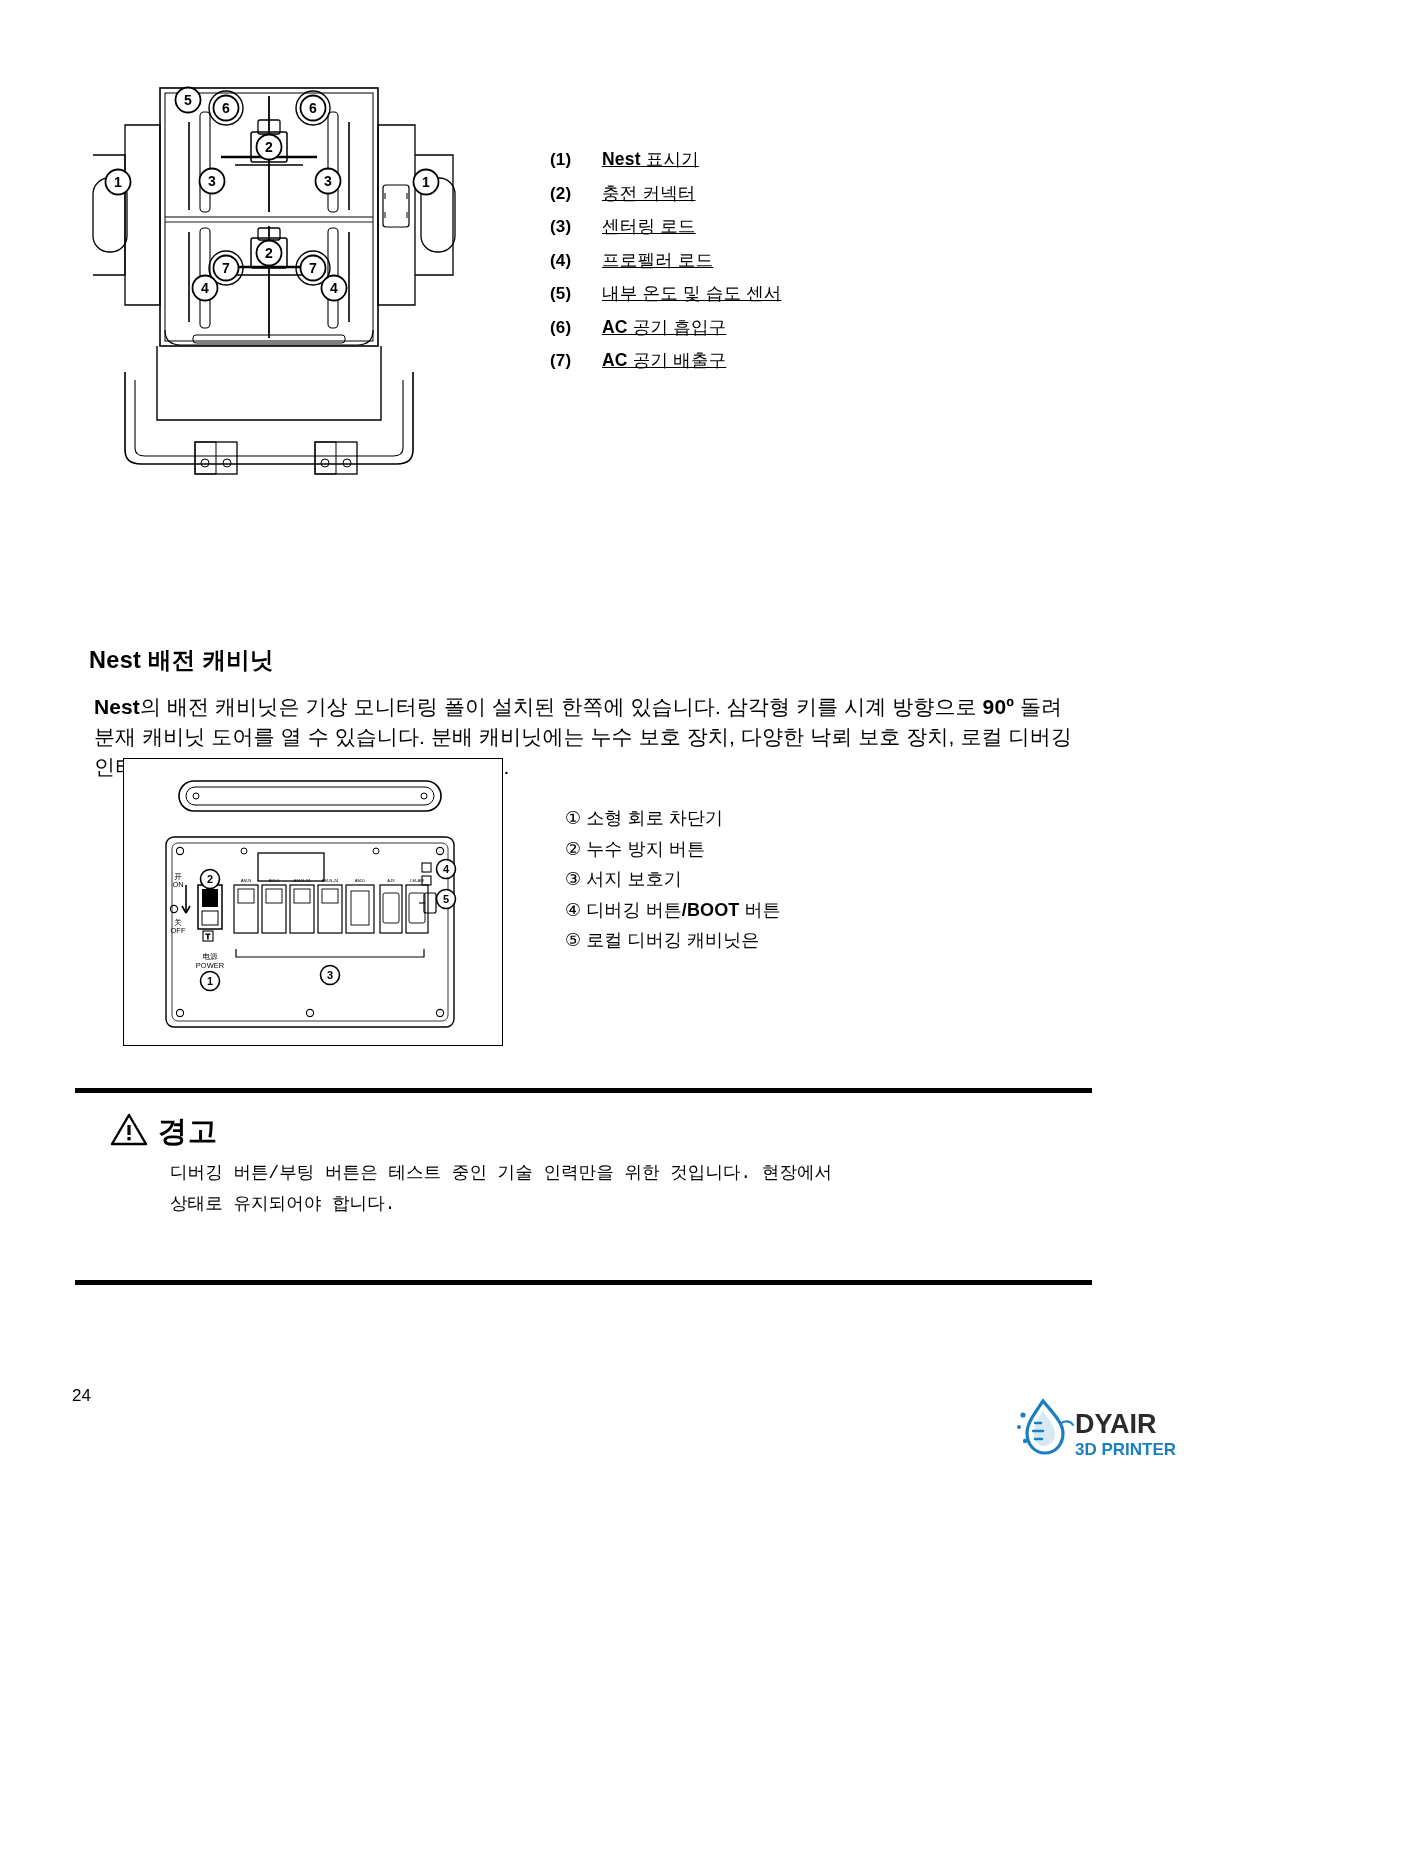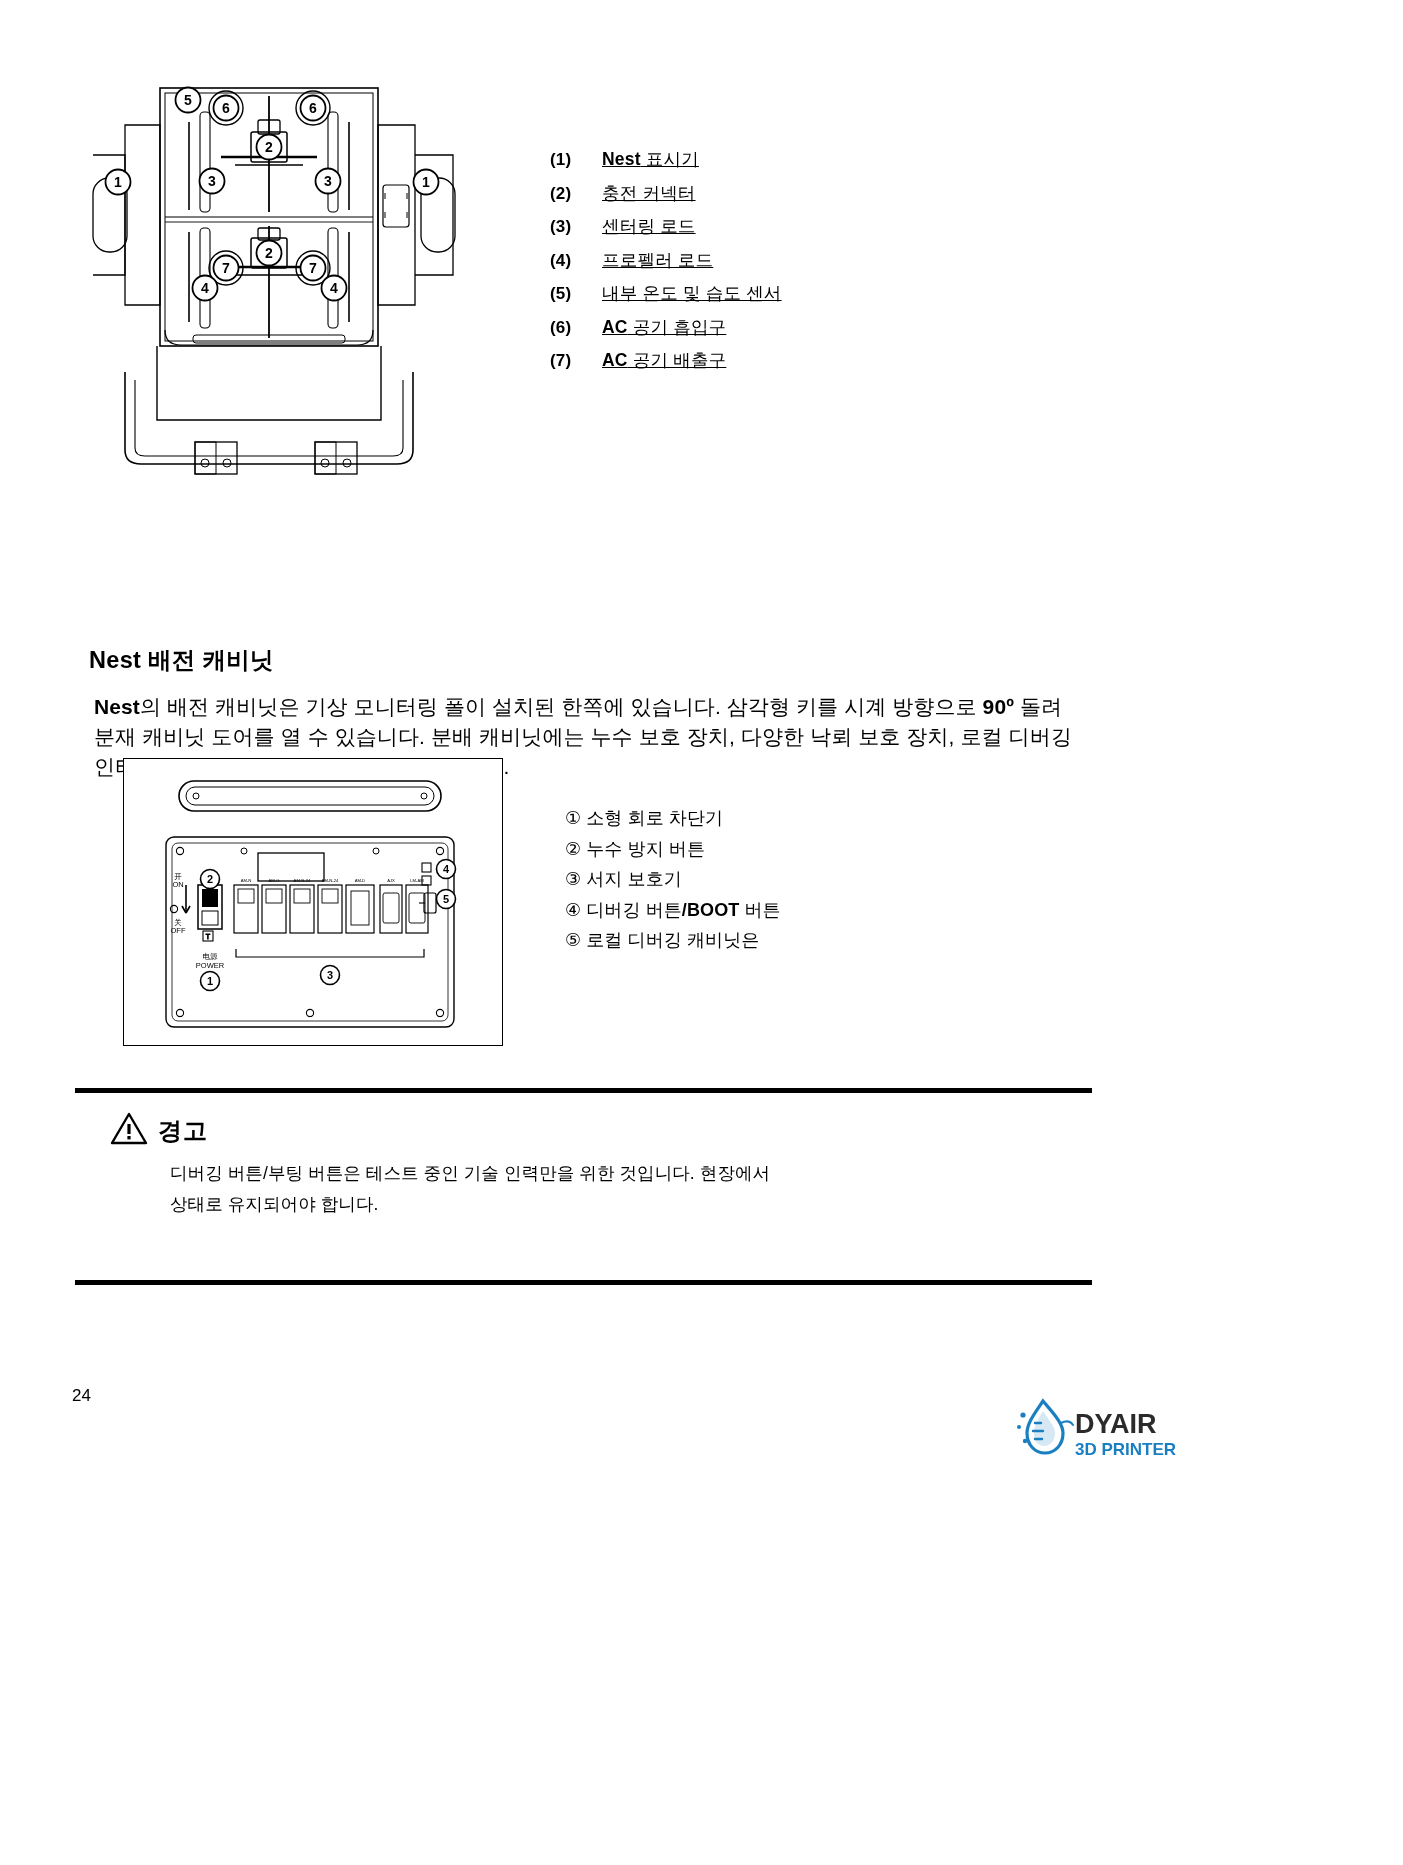--- a/index.html
+++ b/index.html
@@ -67,27 +67,27 @@
   }
   #warn-rule-bottom {
     position: absolute; left: 75px; top: 1280px; width: 1017px; height: 5px;
     background: #000;
   }
   #warn-head {
     position: absolute; left: 110px; top: 1112px;
     display: flex; align-items: center; gap: 10px;
   }
   #warn-head .tri { display: block; }
-  #warn-head .txt { font-size: 24px; font-weight: bold; letter-spacing: 1px; }
+  #warn-head .txt { font-size: 29px; font-weight: bold; letter-spacing: 1px; }
   #warn-body {
     position: absolute; left: 170px; top: 1158px; width: 900px;
     font-size: 17.5px; line-height: 31px; letter-spacing: .1px;
   }
   #warn-body b { font-weight: bold; }
-  #warn-body .ln { white-space: nowrap; }
+  #warn-body .ln { white-space: nowrap; font-family: Liberation Mono, monospace; }
 
   
   #pageno {
     position: absolute; left: 72px; top: 1386px;
     font-size: 17px;
   }
 
   
   #logo { position: absolute; left: 1005px; top: 1393px; width: 320px; height: 90px; }
   #logo svg { display: block; }

